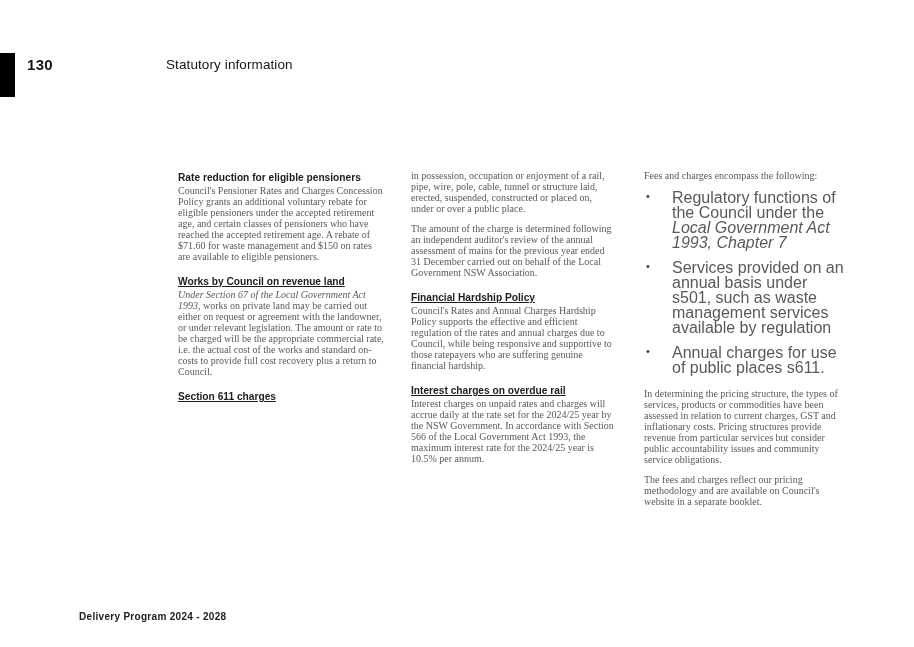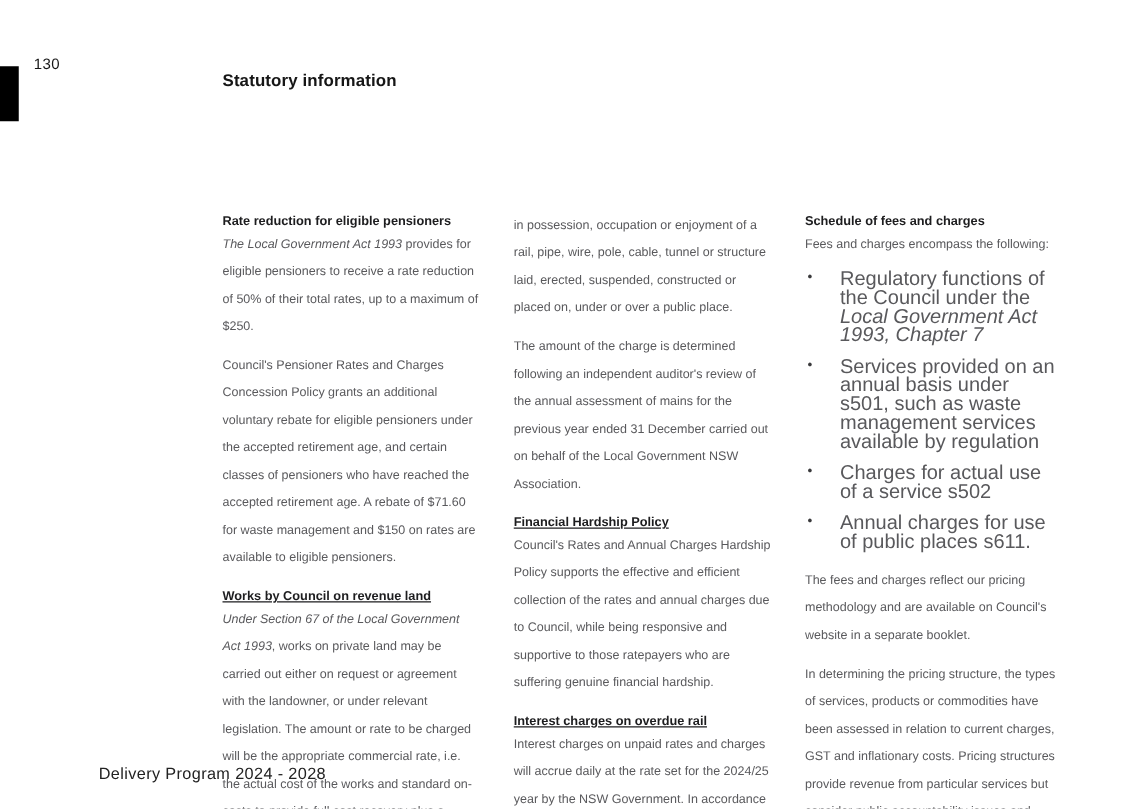--- a/index.html
+++ b/index.html
@@ -8,98 +8,95 @@
     background:#ffffff;
     font-family:"Liberation Sans", sans-serif;
     position:relative;
     overflow:hidden;
   }
   .tab-marker {
     position:absolute; left:0; top:53px;
     width:15px; height:44px; background:#000000;
   }
   .page-number {
-    position:absolute; left:27px; top:44px;
-    font-size:12px; font-weight:normal; color:#161616;
+    position:absolute; left:27px; top:56px;
+    font-size:15px; font-weight:bold; color:#161616;
     letter-spacing:0.3px;
   }
   .page-title {
-    position:absolute; left:178px; top:57px;
-    font-size:13.5px; font-weight:bold; color:#161616;
+    position:absolute; left:166px; top:57px;
+    font-size:13.5px; font-weight:normal; color:#161616;
     letter-spacing:0.1px;
   }
   .content {
     position:absolute; left:178px; top:146px;
     width:700px;
     display:flex; gap:27px;
   }
   .col { width:206px; flex:0 0 206px;margin-top:24px; }
   .col h3 {
     font-size:10.2px; line-height:15px; margin:0;
     font-weight:bold; color:#1d1d1f;
   }
   .col h3 + p { margin-top:0; }
   .col > h3:not(:first-child) { margin-top:12px;text-decoration:underline; }
   .col p.body {
-    font-size:10px; line-height:22px;
-    color:#59595c; margin:0 0 9px 0;
+    font-size:10px; line-height:11px;
+    color:#59595c; margin:0 0 9px 0;font-family:Liberation Serif, serif;
   }
   .col ul.bullets {
     list-style:none; margin:9px 0 13px 0; padding:0;
   }
   .col ul.bullets li {
     position:relative;
     padding-left:28px;
     font-size:16px; line-height:15px; color:#59595c;
     margin-bottom:10px;
   }
   .col ul.bullets li::before {
     content:"\2022";
     position:absolute; left:2px; top:-1px;
     color:#3a3a3c; font-size:11px;
   }
   em { font-style:italic; }
   .footer {
     position:absolute; left:60px; top:611px;
-    font-size:13px; font-weight:normal; color:#222222;
+    font-size:10px; font-weight:bold; color:#222222;
     letter-spacing:0.3px;
     padding-left:19px;
   }
 </style>
 </head>
 <body>
 
 <div class="tab-marker"></div>
 <div class="page-number">130</div>
 <div class="page-title">Statutory information</div>
 
 <div class="content">
     <div class="col">
       <h3>Rate reduction for eligible pensioners</h3>
-      <p class="body"><em>The Local Government Act 1993</em><span> provides for eligible pensioners to receive a rate reduction of 50% of their total rates, up to a maximum of $250.</span></p>
       <p class="body"><span>Council's Pensioner Rates and Charges Concession Policy grants an additional voluntary rebate for eligible pensioners under the accepted retirement age, and certain classes of pensioners who have reached the accepted retirement age. A rebate of $71.60 for waste management and $150 on rates are available to eligible pensioners.</span></p>
       <h3>Works by Council on revenue land</h3>
       <p class="body"><em>Under Section 67 of the Local Government Act 1993</em><span>, works on private land may be carried out either on request or agreement with the landowner, or under relevant legislation. The amount or rate to be charged will be the appropriate commercial rate, i.e. the actual cost of the works and standard on-costs to provide full cost recovery plus a return to Council.</span></p>
       <h3>Section 611 charges</h3>
     </div>
     <div class="col">
       <p class="body"><span>in possession, occupation or enjoyment of a rail, pipe, wire, pole, cable, tunnel or structure laid, erected, suspended, constructed or placed on, under or over a public place.</span></p>
       <p class="body"><span>The amount of the charge is determined following an independent auditor's review of the annual assessment of mains for the previous year ended 31 December carried out on behalf of the Local Government NSW Association.</span></p>
       <h3>Financial Hardship Policy</h3>
-      <p class="body"><span>Council's Rates and Annual Charges Hardship Policy supports the effective and efficient collection of the rates and annual charges due to Council, while being responsive and supportive to those ratepayers who are suffering genuine financial hardship.</span></p>
+      <p class="body"><span>Council's Rates and Annual Charges Hardship Policy supports the effective and efficient regulation of the rates and annual charges due to Council, while being responsive and supportive to those ratepayers who are suffering genuine financial hardship.</span></p>
       <h3>Interest charges on overdue rail</h3>
       <p class="body"><span>Interest charges on unpaid rates and charges will accrue daily at the rate set for the 2024/25 year by the NSW Government. In accordance with Section 566 of the Local Government Act 1993, the maximum interest rate for the 2024/25 year is 10.5% per annum.</span></p>
     </div>
     <div class="col">
-      <h3>Schedule of fees and charges</h3>
       <p class="body"><span>Fees and charges encompass the following:</span></p>
       <ul class="bullets">
         <li><span>Regulatory functions of the Council under the </span><em>Local Government Act 1993, Chapter 7</em></li>
         <li><span>Services provided on an annual basis under s501, such as waste management services available by regulation</span></li>
-        <li><span>Charges for actual use of a service s502</span></li>
         <li><span>Annual charges for use of public places s611.</span></li>
       </ul>
+      <p class="body"><span>In determining the pricing structure, the types of services, products or commodities have been assessed in relation to current charges, GST and inflationary costs. Pricing structures provide revenue from particular services but consider public accountability issues and community service obligations.</span></p>
       <p class="body"><span>The fees and charges reflect our pricing methodology and are available on Council's website in a separate booklet.</span></p>
-      <p class="body"><span>In determining the pricing structure, the types of services, products or commodities have been assessed in relation to current charges, GST and inflationary costs. Pricing structures provide revenue from particular services but consider public accountability issues and community service obligations.</span></p>
     </div>
   </div>
 
 <div class="footer">Delivery Program 2024 - 2028</div>
 
 </body></html>

